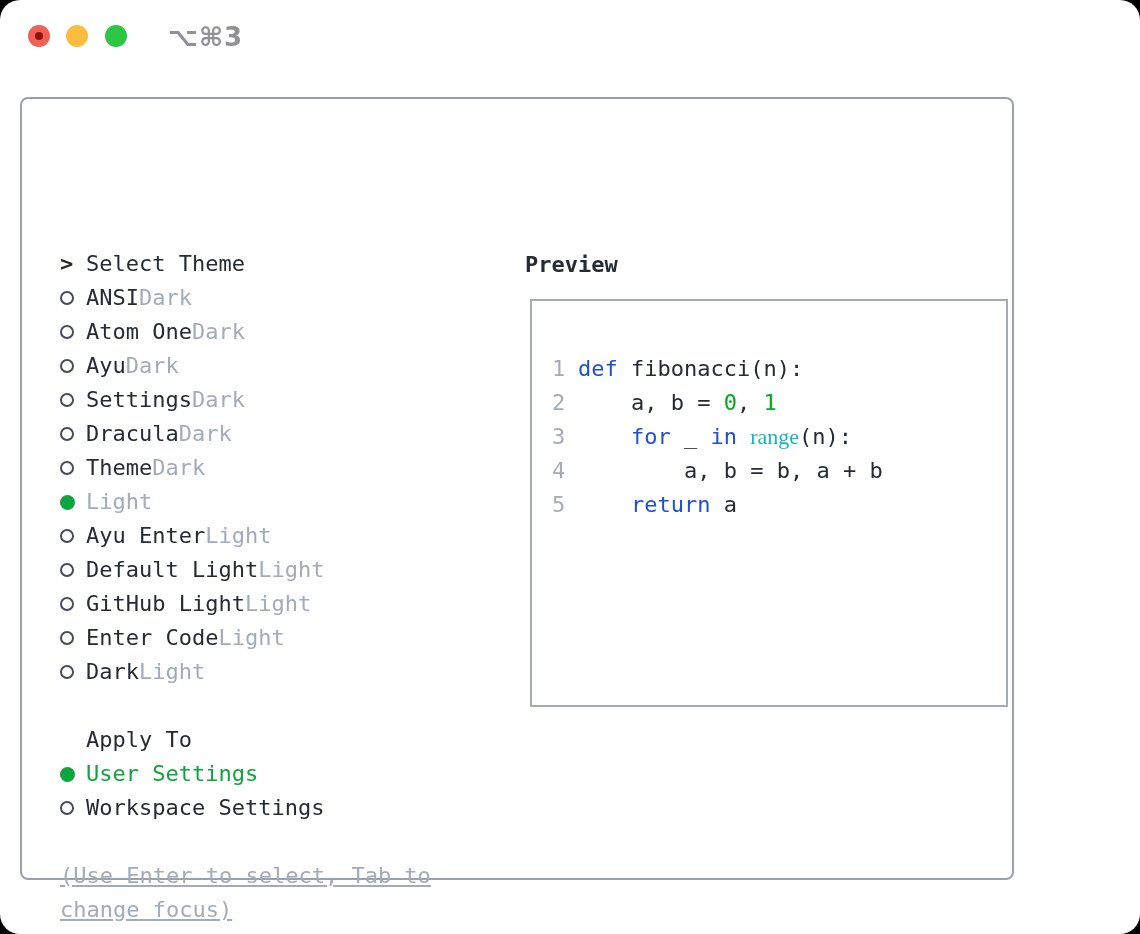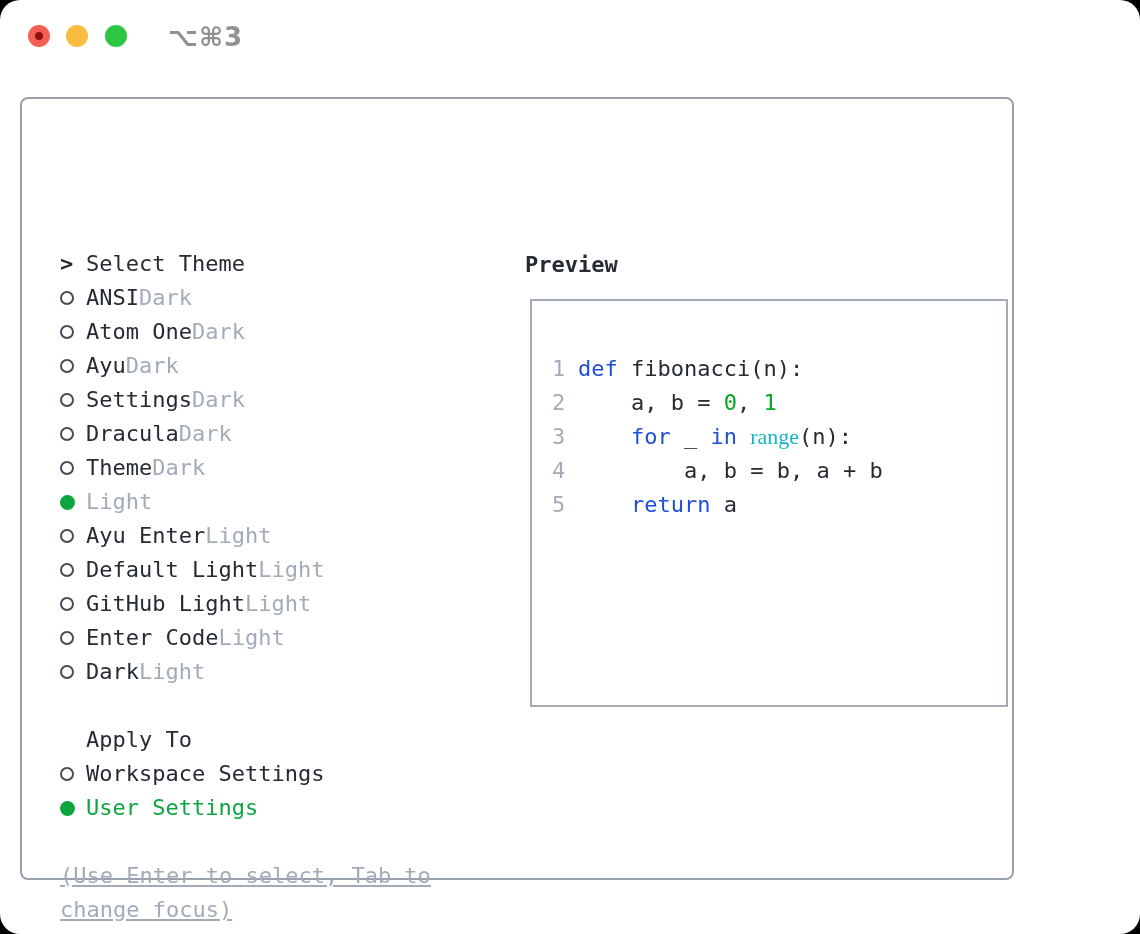--- a/index.html
+++ b/index.html
@@ -99,22 +99,22 @@
           <div class="row"><span class="bullet-col"><span class="radio"></span></span><span class="t-name">Dark</span> <span class="t-tag">Light</span></div>
         </div>
 
       <div class="row spacer"></div>
 
       <div class="row">
         <span class="bullet-col"></span><span class="apply-label">Apply To</span>
       </div>
 
       <div id="apply-list">
+          <div class="row"><span class="bullet-col"><span class="radio selected"></span></span><span class="t-name sel">User Settings</span></div>
           <div class="row"><span class="bullet-col"><span class="radio"></span></span><span class="t-name">Workspace Settings</span></div>
-          <div class="row"><span class="bullet-col"><span class="radio selected"></span></span><span class="t-name sel">User Settings</span></div>
         </div>
 
       <div class="row spacer"></div>
 
       <div class="help-line">(Use Enter to select, Tab to</div>
       <div class="help-line">change focus)</div>
     </div>
 
     <div class="preview-label">Preview</div>
 

